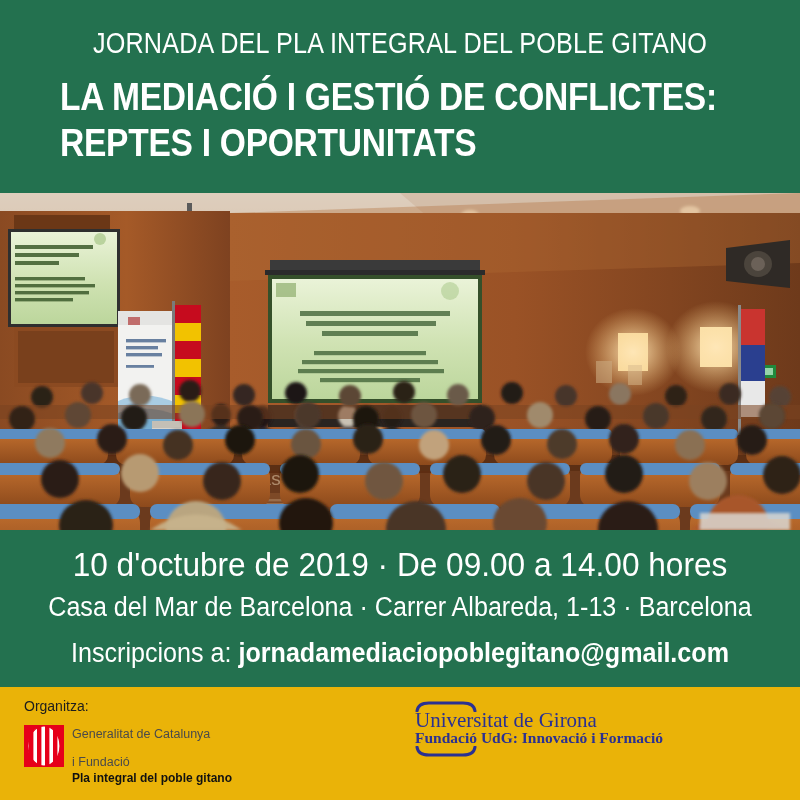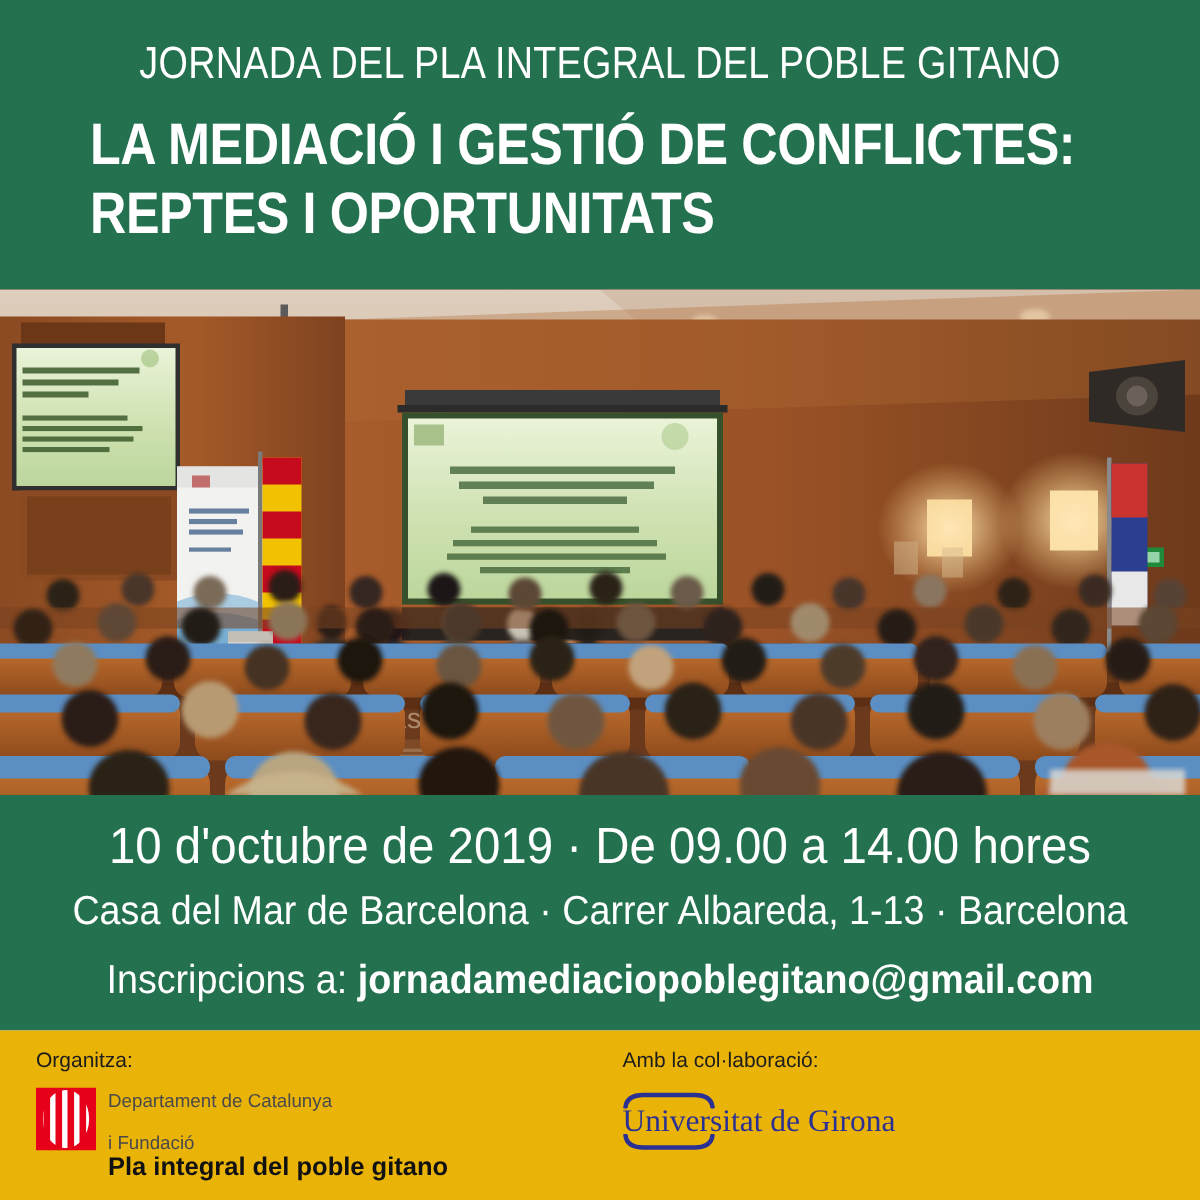--- a/index.html
+++ b/index.html
@@ -142,21 +142,21 @@
   .gencat-text {
     font-size: 12.5px;
     line-height: 14.2px;
     color: #4a4a4a;
     padding-top: 2px;
     white-space: nowrap;
   }
   .gencat-text .bold-line {
     color: #111111;
     font-weight: 700;
-    font-size: 17px;
+    font-size: 12px;
     display: block;
     margin-top: 1px;
     text-align: center;
   }
 
   .udg-logo {
     margin-top: 14px;
     position: relative;
     width: 270px;
   }
@@ -566,36 +566,36 @@
           <g fill="#E6001A">
             <rect x="5" y="3" width="4.4" height="36"></rect>
             <rect x="13" y="1" width="4.4" height="40"></rect>
             <rect x="21" y="1" width="4.4" height="40"></rect>
             <rect x="29" y="3" width="4.4" height="36"></rect>
           </g>
           <ellipse cx="20" cy="21" rx="16" ry="20" fill="none" stroke="#E6001A" stroke-width="1.2"></ellipse>
         </svg>
 
         <div class="gencat-text">
-          <span>Departament de Catalunya</span><br>
+          <span>Generalitat de Catalunya</span><br>
           <br>
           <span>i Fundació</span>
           <span class="bold-line">Pla integral del poble gitano</span>
         </div>
       </div>
     </div>
 
     <div class="foot-col foot-right">
-      <div class="foot-label">Amb la col·laboració:</div>
 
       <div class="udg-logo">
         <svg class="udg-brace" width="62" height="11" viewBox="0 0 62 11" xmlns="http://www.w3.org/2000/svg">
           <path d="M2 10 Q3 2 14 2 L48 2 Q59 2 60 10" fill="none" stroke="#2B3192" stroke-width="3" stroke-linecap="round"></path>
         </svg>
         <div class="udg-l1">Universitat de Girona</div>
+        <div class="udg-l2">Fundació UdG: Innovació i Formació</div>
         <svg class="udg-brace" width="62" height="11" viewBox="0 0 62 11" xmlns="http://www.w3.org/2000/svg">
           <path d="M2 1 Q3 9 14 9 L48 9 Q59 9 60 1" fill="none" stroke="#2B3192" stroke-width="3" stroke-linecap="round"></path>
         </svg>
       </div>
     </div>
 
   </div>
 </div>
 
 </body></html>

